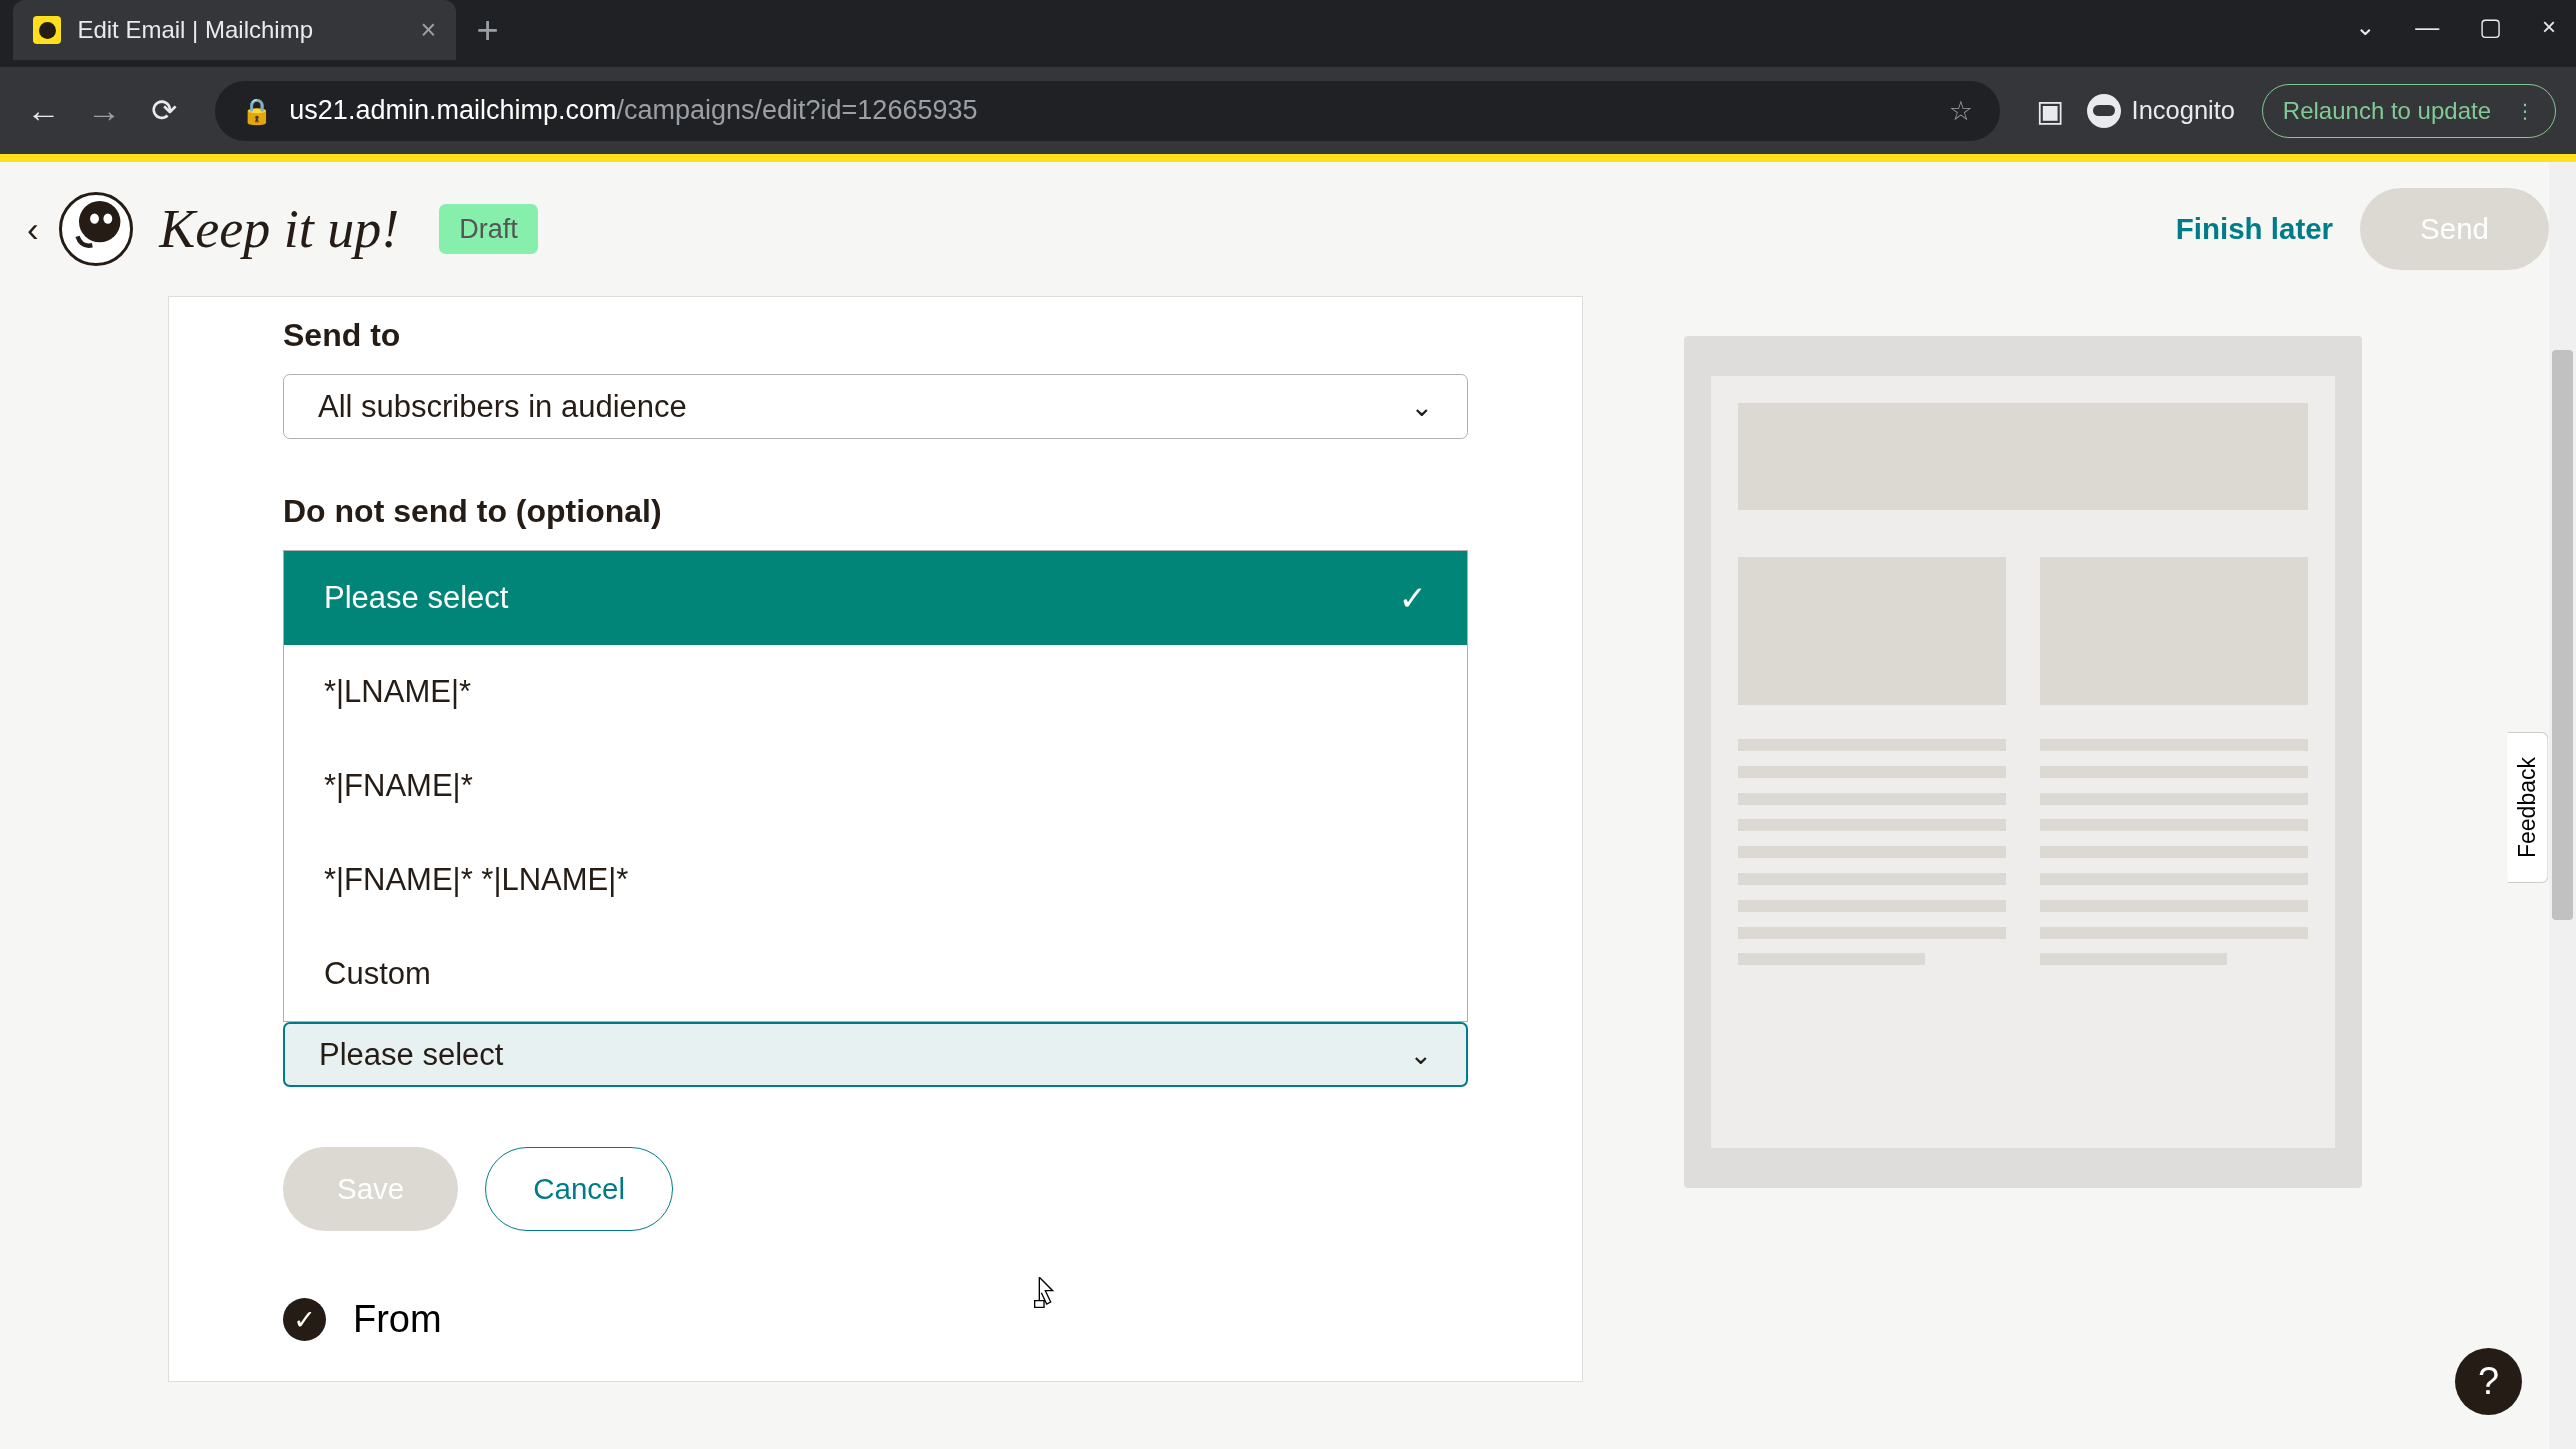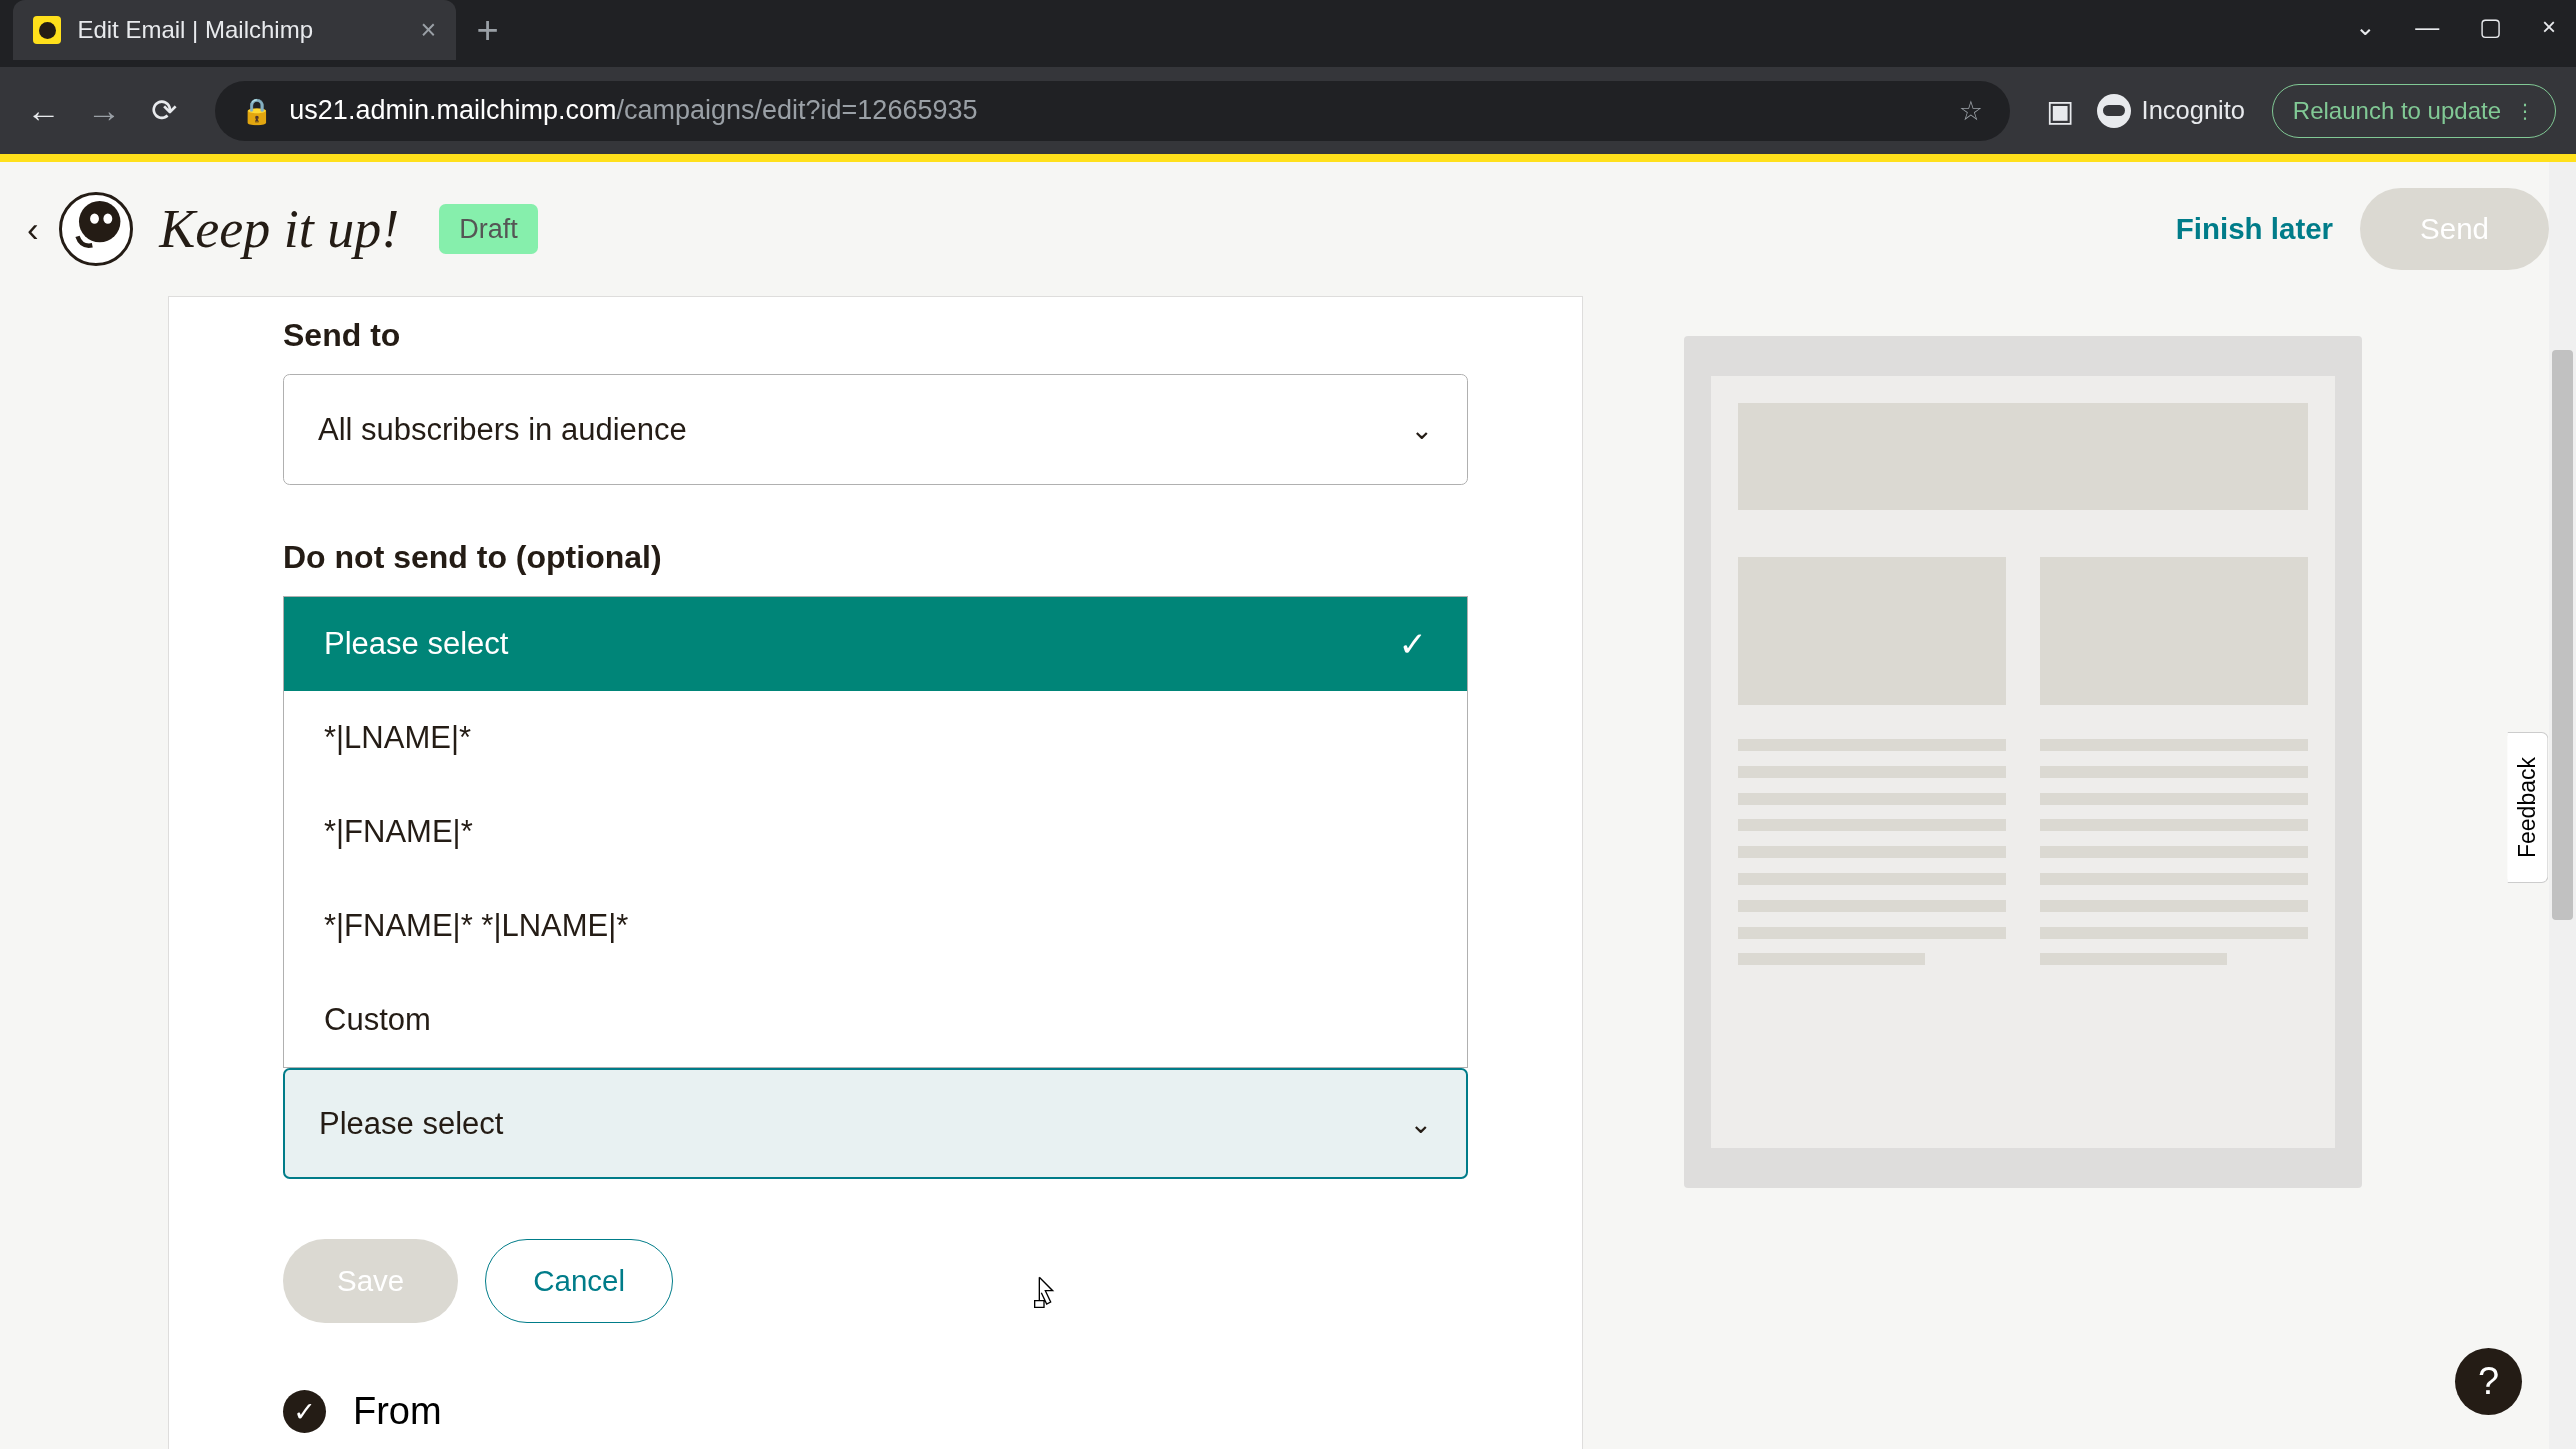--- a/index.html
+++ b/index.html
@@ -163,21 +163,21 @@
       border-radius: 6.7px;
     }
     .relaunch-btn {
       border: 1.3px solid #81c995;
       color: #81c995;
       border-radius: 34px;
       padding: 12px 20px;
       font-size: 24px;
       display: flex;
       align-items: center;
-      gap: 14px;
+      gap: 24px;
       margin-left: 13.4px;
     }
     .relaunch-menu {
       color: #81c995;
       font-size: 20px;
     }
     
     
     .yellow-strip {
       height: 8px;
@@ -269,21 +269,21 @@
     .form-label {
       font-size: 32px;
       font-weight: 600;
       color: #241c15;
       margin-top: 20px;
       margin-bottom: 20px;
     }
     .select-box {
       border: 1.3px solid #b0b0b0;
       border-radius: 6.7px;
-      height: 111px;
+      height: 65px;
       display: flex;
       align-items: center;
       padding: 8px 34px;
       font-size: 31px;
       color: #241c15;
       cursor: pointer;
       background: #ffffff;
       gap: 28px;
     }
     .select-box .chevron {

